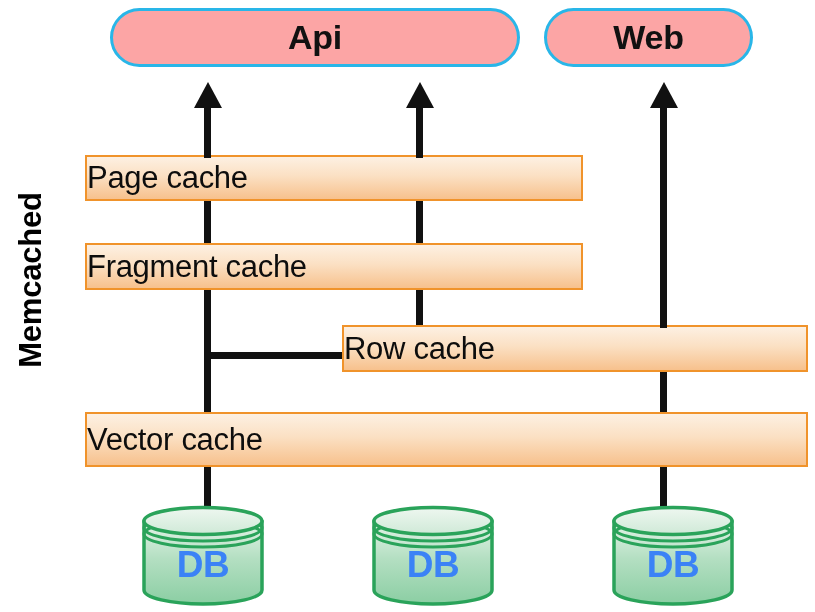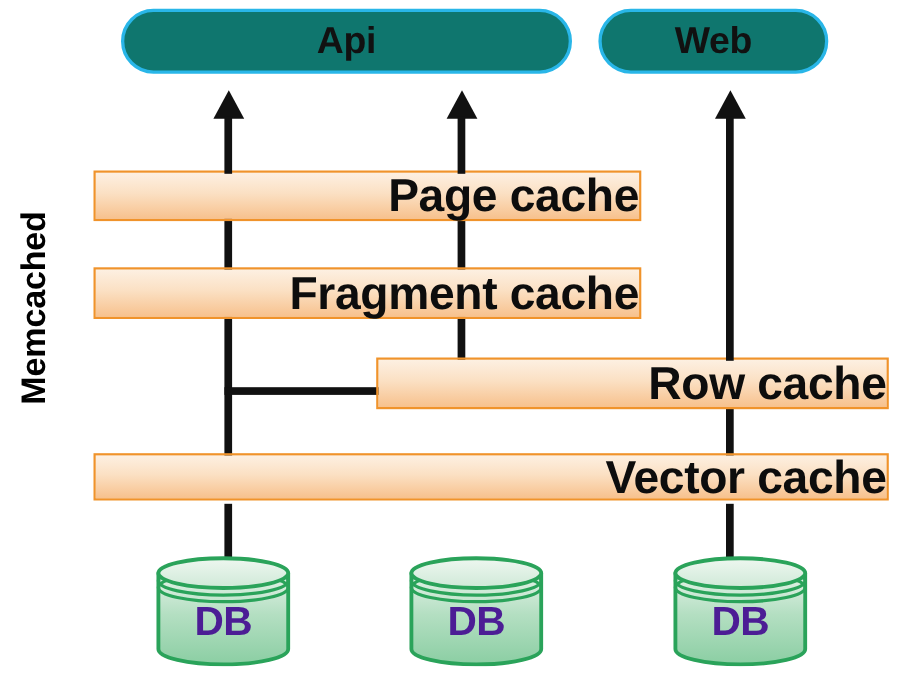--- a/index.html
+++ b/index.html
@@ -37,43 +37,43 @@
     font-size: 31px;
     color: #000000;
     letter-spacing: -0.2px;
     white-space: nowrap;
   }
 
   
   .client-box {
     position: absolute;
     box-sizing: border-box;
-    background: #0f766e;
+    background: #fca5a5;
     border: 3px solid #29b6e8;
     border-radius: 999px;
     display: flex;
     align-items: center;
     justify-content: center;
     font-weight: bold;
     font-size: 34px;
     color: #111111;
     letter-spacing: -0.3px;
   }
 
   
   .cache-box {
     position: absolute;
     box-sizing: border-box;
     border: 2px solid #f0932b;
     background: linear-gradient(to bottom, #fdf0e2 0%, #fbe0c3 45%, #f7c18d 100%);
     display: flex;
     align-items: center;
-    justify-content: flex-end;
-    font-weight: bold;
-    font-size: 42px;
+    justify-content: flex-start;
+    font-weight: normal;
+    font-size: 31px;
     color: #0d0d0d;
     letter-spacing: -0.3px;
     z-index: 5;
   }
 
   
   .vline {
     position: absolute;
     width: 7px;
     background: #111111;
@@ -110,21 +110,21 @@
     top: 0;
     width: 126px;
     height: 101px;
     display: flex;
     align-items: center;
     justify-content: center;
     padding-top: 18px;
     box-sizing: border-box;
     font-weight: bold;
     font-size: 37px;
-    color: #4c1d95;
+    color: #3b82f6;
     letter-spacing: -0.5px;
     pointer-events: none;
   }
 </style>
 </head>
 <body>
 
 <div id="canvas">
 
   <div class="side-label">Memcached</div>
@@ -166,21 +166,21 @@
   </div>
 
   <div class="cache-box" style="left:342px; top:325px; width:466px; height:47px;">
     <span>Row cache</span>
   </div>
 
   <div class="cache-box" style="left:85px; top:243px; width:498px; height:47px;">
     <span>Fragment cache</span>
   </div>
 
-  <div class="cache-box" style="left:85px; top:412px; width:723px; height:43px;">
+  <div class="cache-box" style="left:85px; top:412px; width:723px; height:55px;">
     <span>Vector cache</span>
   </div>
 
   <div class="db" style="left:140px; top:505px;">
     <svg width="126" height="101" viewBox="0 0 126 101" xmlns="http://www.w3.org/2000/svg">
       <defs>
         <linearGradient id="dbg1" x1="0" y1="0" x2="0" y2="1">
           <stop offset="0%" stop-color="#e4f3e8"></stop>
           <stop offset="45%" stop-color="#b4dfc2"></stop>
           <stop offset="100%" stop-color="#8bcea3"></stop>

